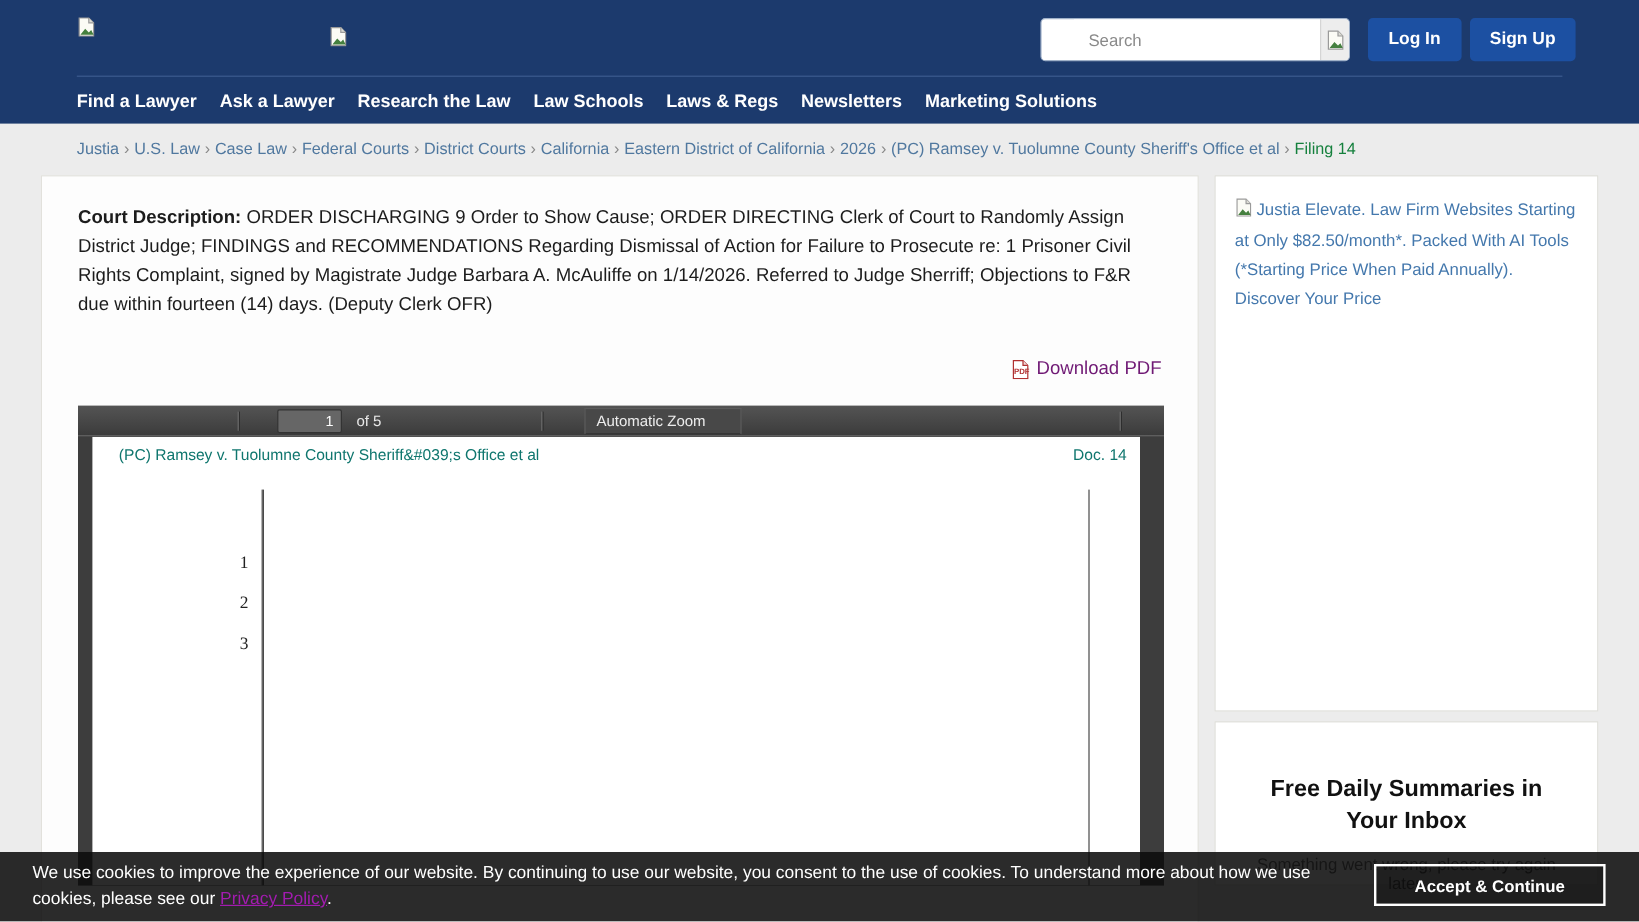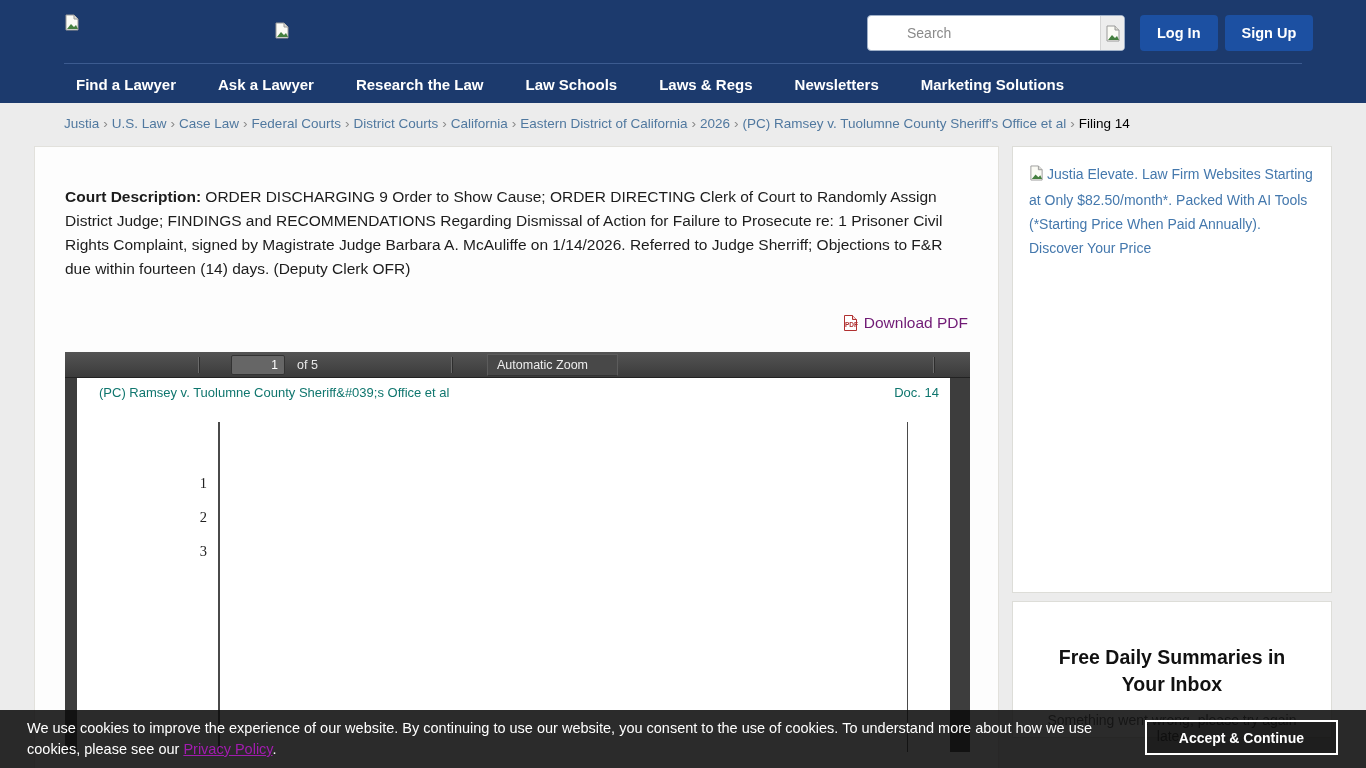--- a/index.html
+++ b/index.html
@@ -35,45 +35,45 @@
     height:36px; padding:0 17px; background:#1c50a2; color:#fff;
     font-weight:bold; font-size:14.5px; border:none; border-radius:4px;
     display:flex; align-items:center; cursor:pointer;
     font-family:"Liberation Sans", sans-serif;
   }
   .header-divider {
     position:absolute; left:64px; top:63px; width:1238px; height:1px;
     background:#3c5b90;
   }
   .main-nav {
-    position:absolute; left:64px; top:76px; display:flex; gap:42px;margin-left:12px;
+    position:absolute; left:64px; top:76px; display:flex; gap:19px;
   }
   .nav-item {
     color:#fff; font-weight:bold; font-size:15px; text-decoration:none;
     cursor:pointer; white-space:nowrap;
   }
   
   .breadcrumb {
     position:absolute; left:64px; top:116px; width:1270px;
     font-size:13.5px; color:#8a8a8a;
   }
   .crumb-link { color:#50789f; text-decoration:none; cursor:pointer; }
   .crumb-sep { color:#8a8a8a; padding:0 4px; }
-  .crumb-current { color:#000000; }
+  .crumb-current { color:#15803d; }
   
   .main-card {
     position:absolute; left:34px; top:146px; width:965px; height:720px;
     background:#fdfdfd; border:1px solid #e2e1dc;
   }
   .page-title {
     margin:33px 30px 0 30px; width:672px;
     font-size:27px; line-height:41px; font-weight:bold; color:#111;
   }
   .court-desc {
-    margin:38px 30px 0 30px; font-size:15.5px; line-height:24px; color:#1c1c1c;
+    margin:23px 30px 0 30px; font-size:15.5px; line-height:24px; color:#1c1c1c;
   }
   .court-desc b { font-weight:bold; }
   .download-row {
     margin:33px 30px 0 30px; text-align:right; font-size:15.5px;
   }
   .download-link {
     color:#701a75; text-decoration:none; cursor:pointer;
     display:inline-flex; align-items:center; gap:6px;
   }
   

